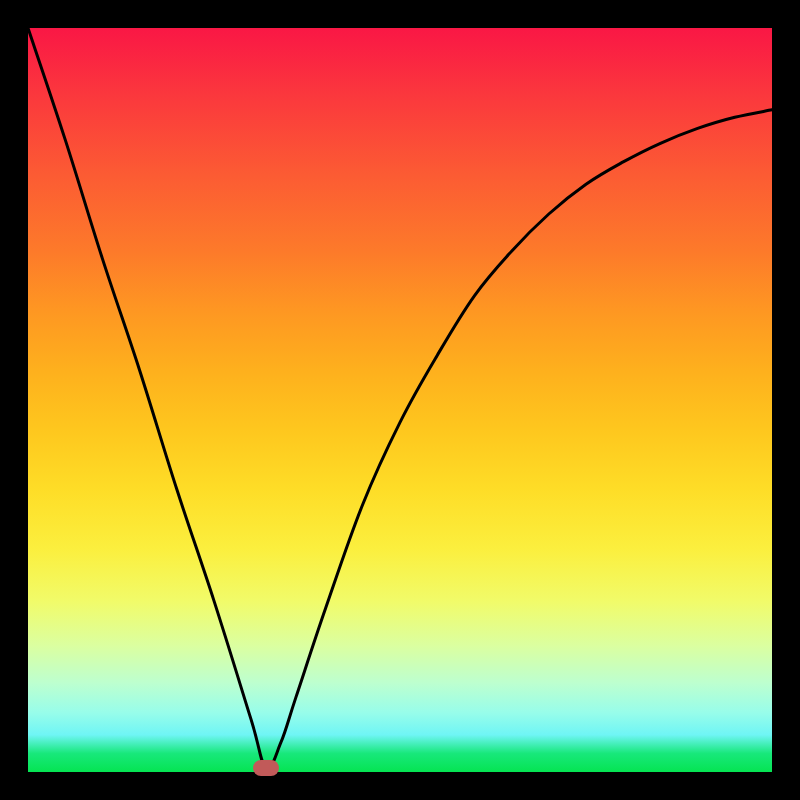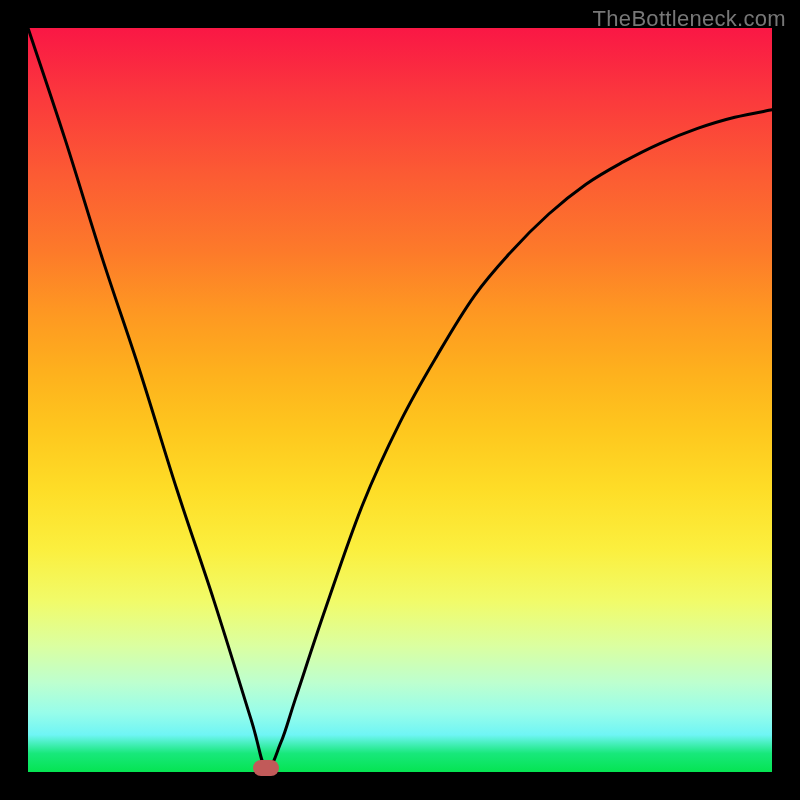--- a/index.html
+++ b/index.html
@@ -66,20 +66,19 @@
     height: 16px;
     border-radius: 8px;
     background: #c15a59;
     transform: translate(-50%, -50%);
   }
 </style>
 </head>
 <body>
 
 <div class="chart-wrapper">
-  <div class="watermark">TheBottleneck.com</div>
   <div class="plot-area">
     <svg class="curve" viewBox="0 0 744 744" preserveAspectRatio="none">
       <path d="M 0 0 C 6.7 20.1, 23.8 70.1, 37.2 111.6 C 50.6 153.1, 61.0 189.1, 74.4 230.6 C 87.8 272.2, 98.2 300.7, 111.6 342.2 C 125.0 383.8, 135.4 419.8, 148.8 461.3 C 162.2 502.8, 172.6 531.4, 186.0 572.9 C 199.4 614.4, 213.8 661.8, 223.2 691.9 C 232.6 722.1, 232.7 736.3, 238.1 740.3 C 243.4 744.3, 247.6 727.0, 253.0 714.2 C 258.3 701.5, 259.8 693.7, 267.8 669.6 C 275.9 645.5, 285.5 615.1, 297.6 580.3 C 309.7 545.5, 321.4 509.6, 334.8 476.2 C 348.2 442.7, 358.6 421.1, 372.0 394.3 C 385.4 367.5, 395.8 350.1, 409.2 327.4 C 422.6 304.6, 433.0 286.6, 446.4 267.8 C 459.8 249.1, 470.2 237.9, 483.6 223.2 C 497.0 208.5, 507.4 198.1, 520.8 186.0 C 534.2 173.9, 544.6 165.6, 558.0 156.2 C 571.4 146.9, 581.8 141.3, 595.2 133.9 C 608.6 126.6, 619.0 121.3, 632.4 115.3 C 645.8 109.3, 656.2 105.1, 669.6 100.4 C 683.0 95.8, 693.4 92.6, 706.8 89.3 C 720.2 85.9, 737.3 83.2, 744.0 81.8" fill="none" stroke="#000" stroke-width="3" stroke-linecap="round" stroke-linejoin="round" id="curvePath"></path>
     </svg>
     <div class="marker" id="marker" style="left: 238.08px; top: 740.28px; background: rgb(193, 90, 89);"></div>
   </div>
 </div>
 
 </body></html>

